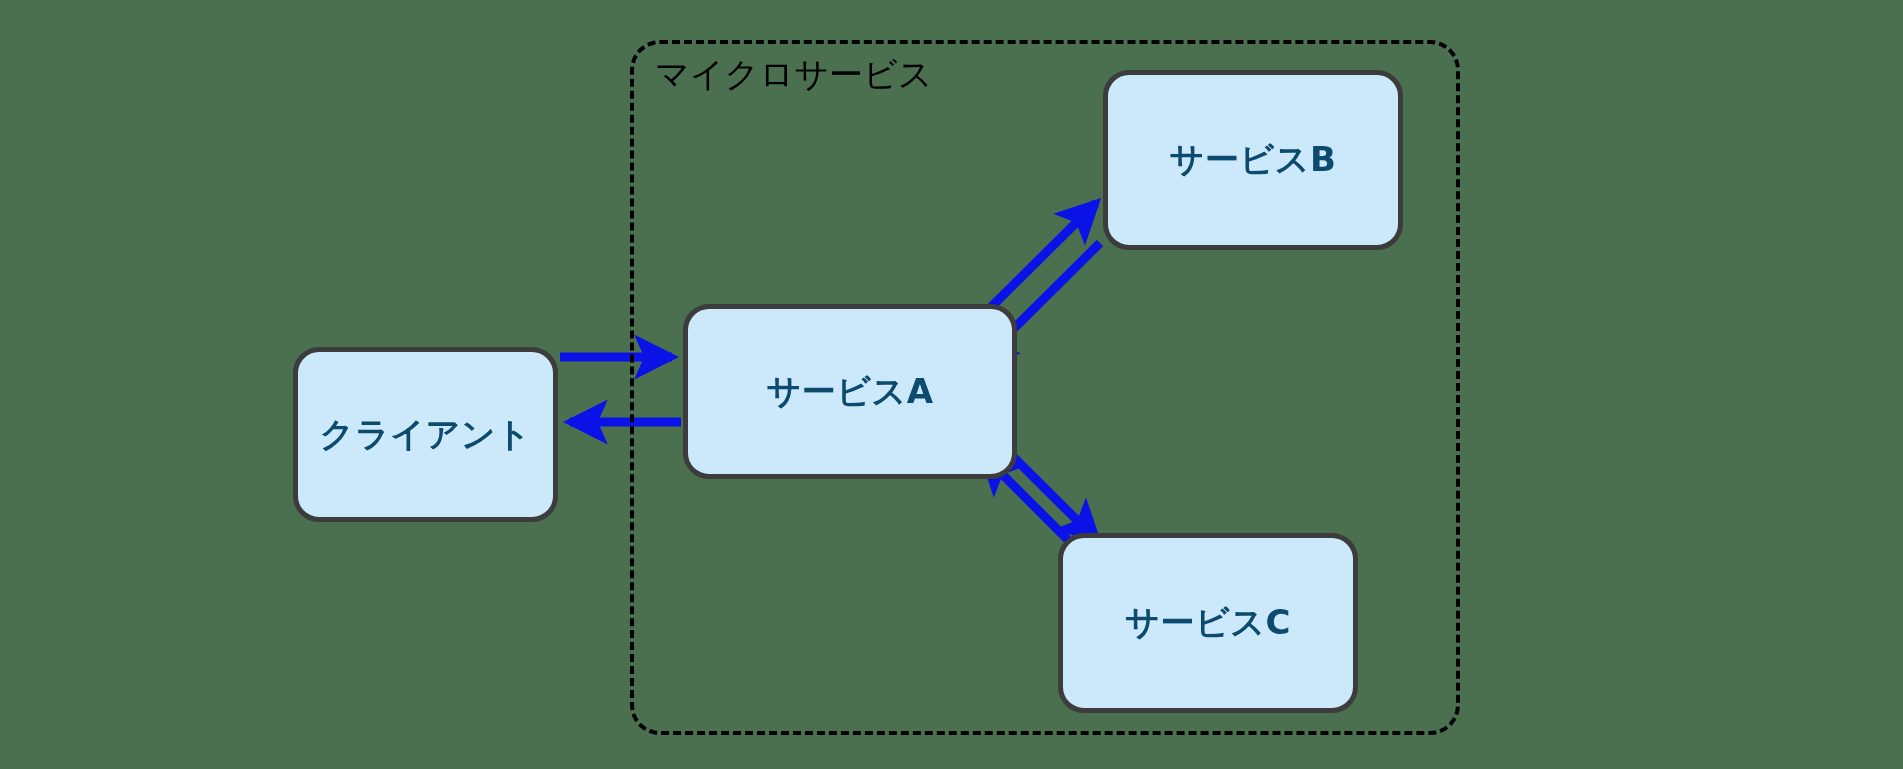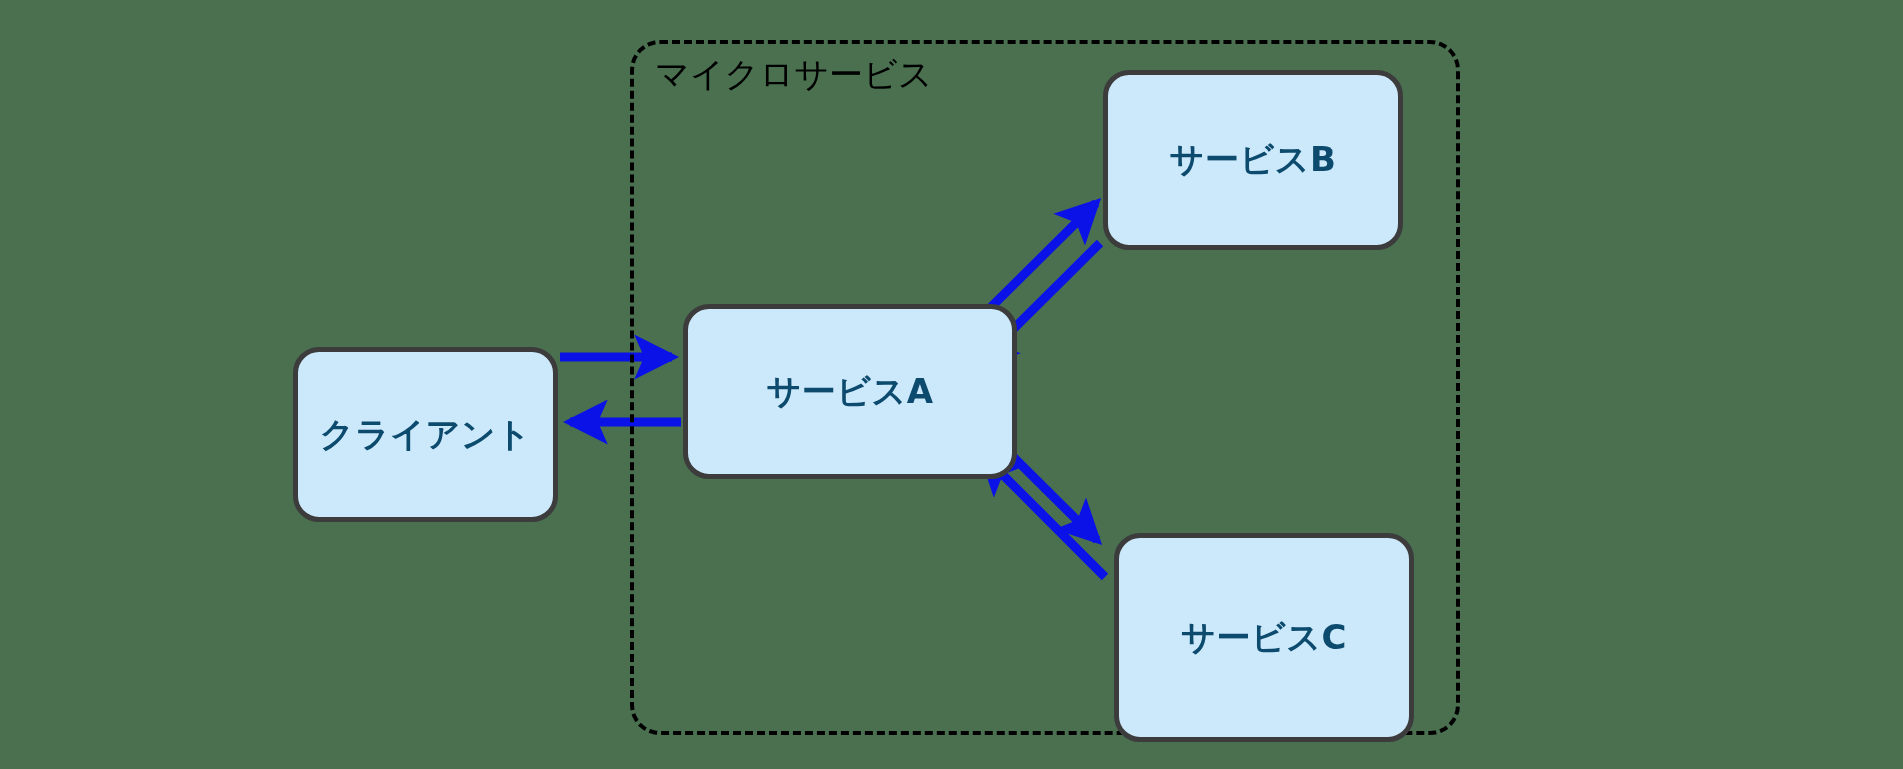--- a/index.html
+++ b/index.html
@@ -92,17 +92,17 @@
   </div>
 
   <div class="node-box" style="left:683px; top:304px; width:334px; height:175px;">
     <span>サービスA</span>
   </div>
 
   <div class="node-box" style="left:1103px; top:70px; width:300px; height:180px;">
     <span>サービスB</span>
   </div>
 
-  <div class="node-box" style="left:1114px; top:533px; width:300px; height:209px;">
+  <div class="node-box" style="left:1058px; top:533px; width:300px; height:180px;">
     <span>サービスC</span>
   </div>
 
 </div>
 
 </body></html>

